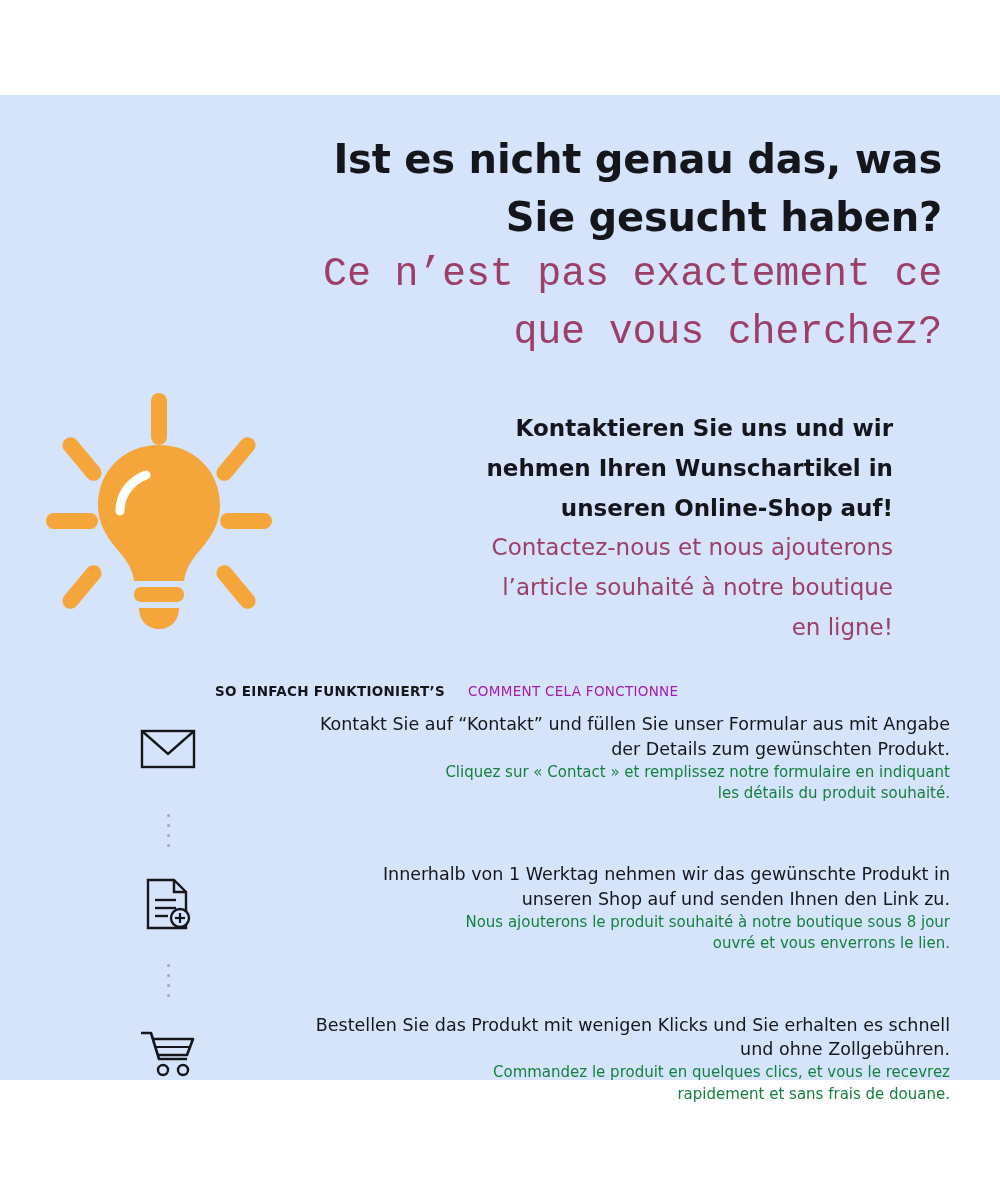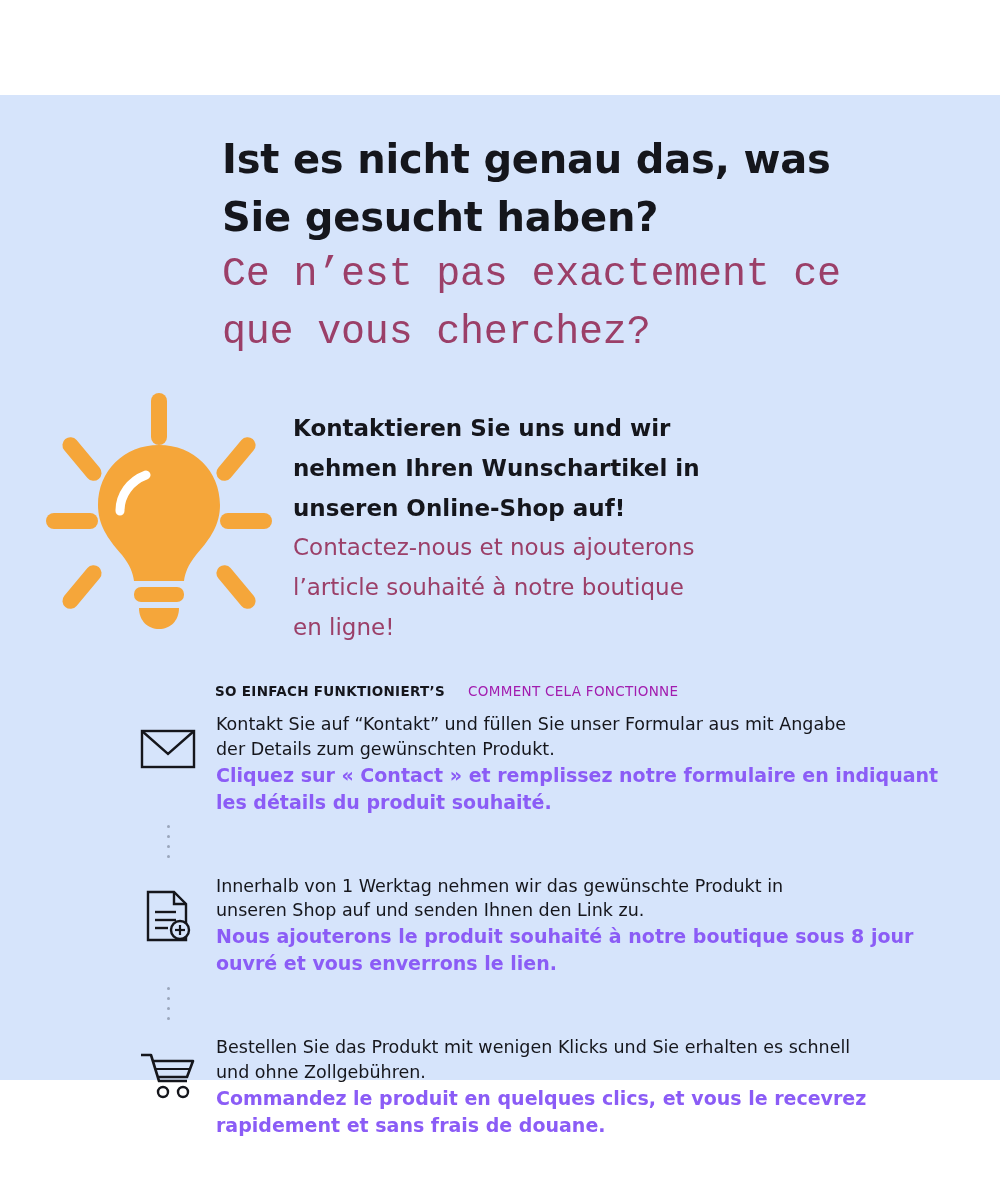--- a/index.html
+++ b/index.html
@@ -11,20 +11,21 @@
     width: 1000px;
     height: 1200px;
     font-family: "DejaVu Sans", sans-serif;
     overflow: hidden;
   }
   #page {
     position: relative;
     width: 903px;
     height: 1200px;
     background: #ffffff;
+    text-align: right;
   }
   .panel {
     position: absolute;
     left: 0;
     top: 95px;
     width: 1000px;
     height: 985px;
     background: #d6e4fb;
   }
   
@@ -123,24 +124,24 @@
     flex: 1 1 auto;
     padding-top: 6px;
   }
   .step-text .de {
     font-size: 17.5px;
     line-height: 1.42;
     color: #15161c;
     font-weight: normal;
   }
   .step-text .fr {
-    font-size: 19px;
+    font-size: 15px;
     line-height: 1.42;
-    color: #8b5cf6;
-    font-weight: bold;
+    color: #15803d;
+    font-weight: normal;
   }
   .dots {
     height: 52px;
     width: 96px;
     display: flex;
     flex-direction: column;
     align-items: center;
     justify-content: center;
     gap: 7px;
   }

